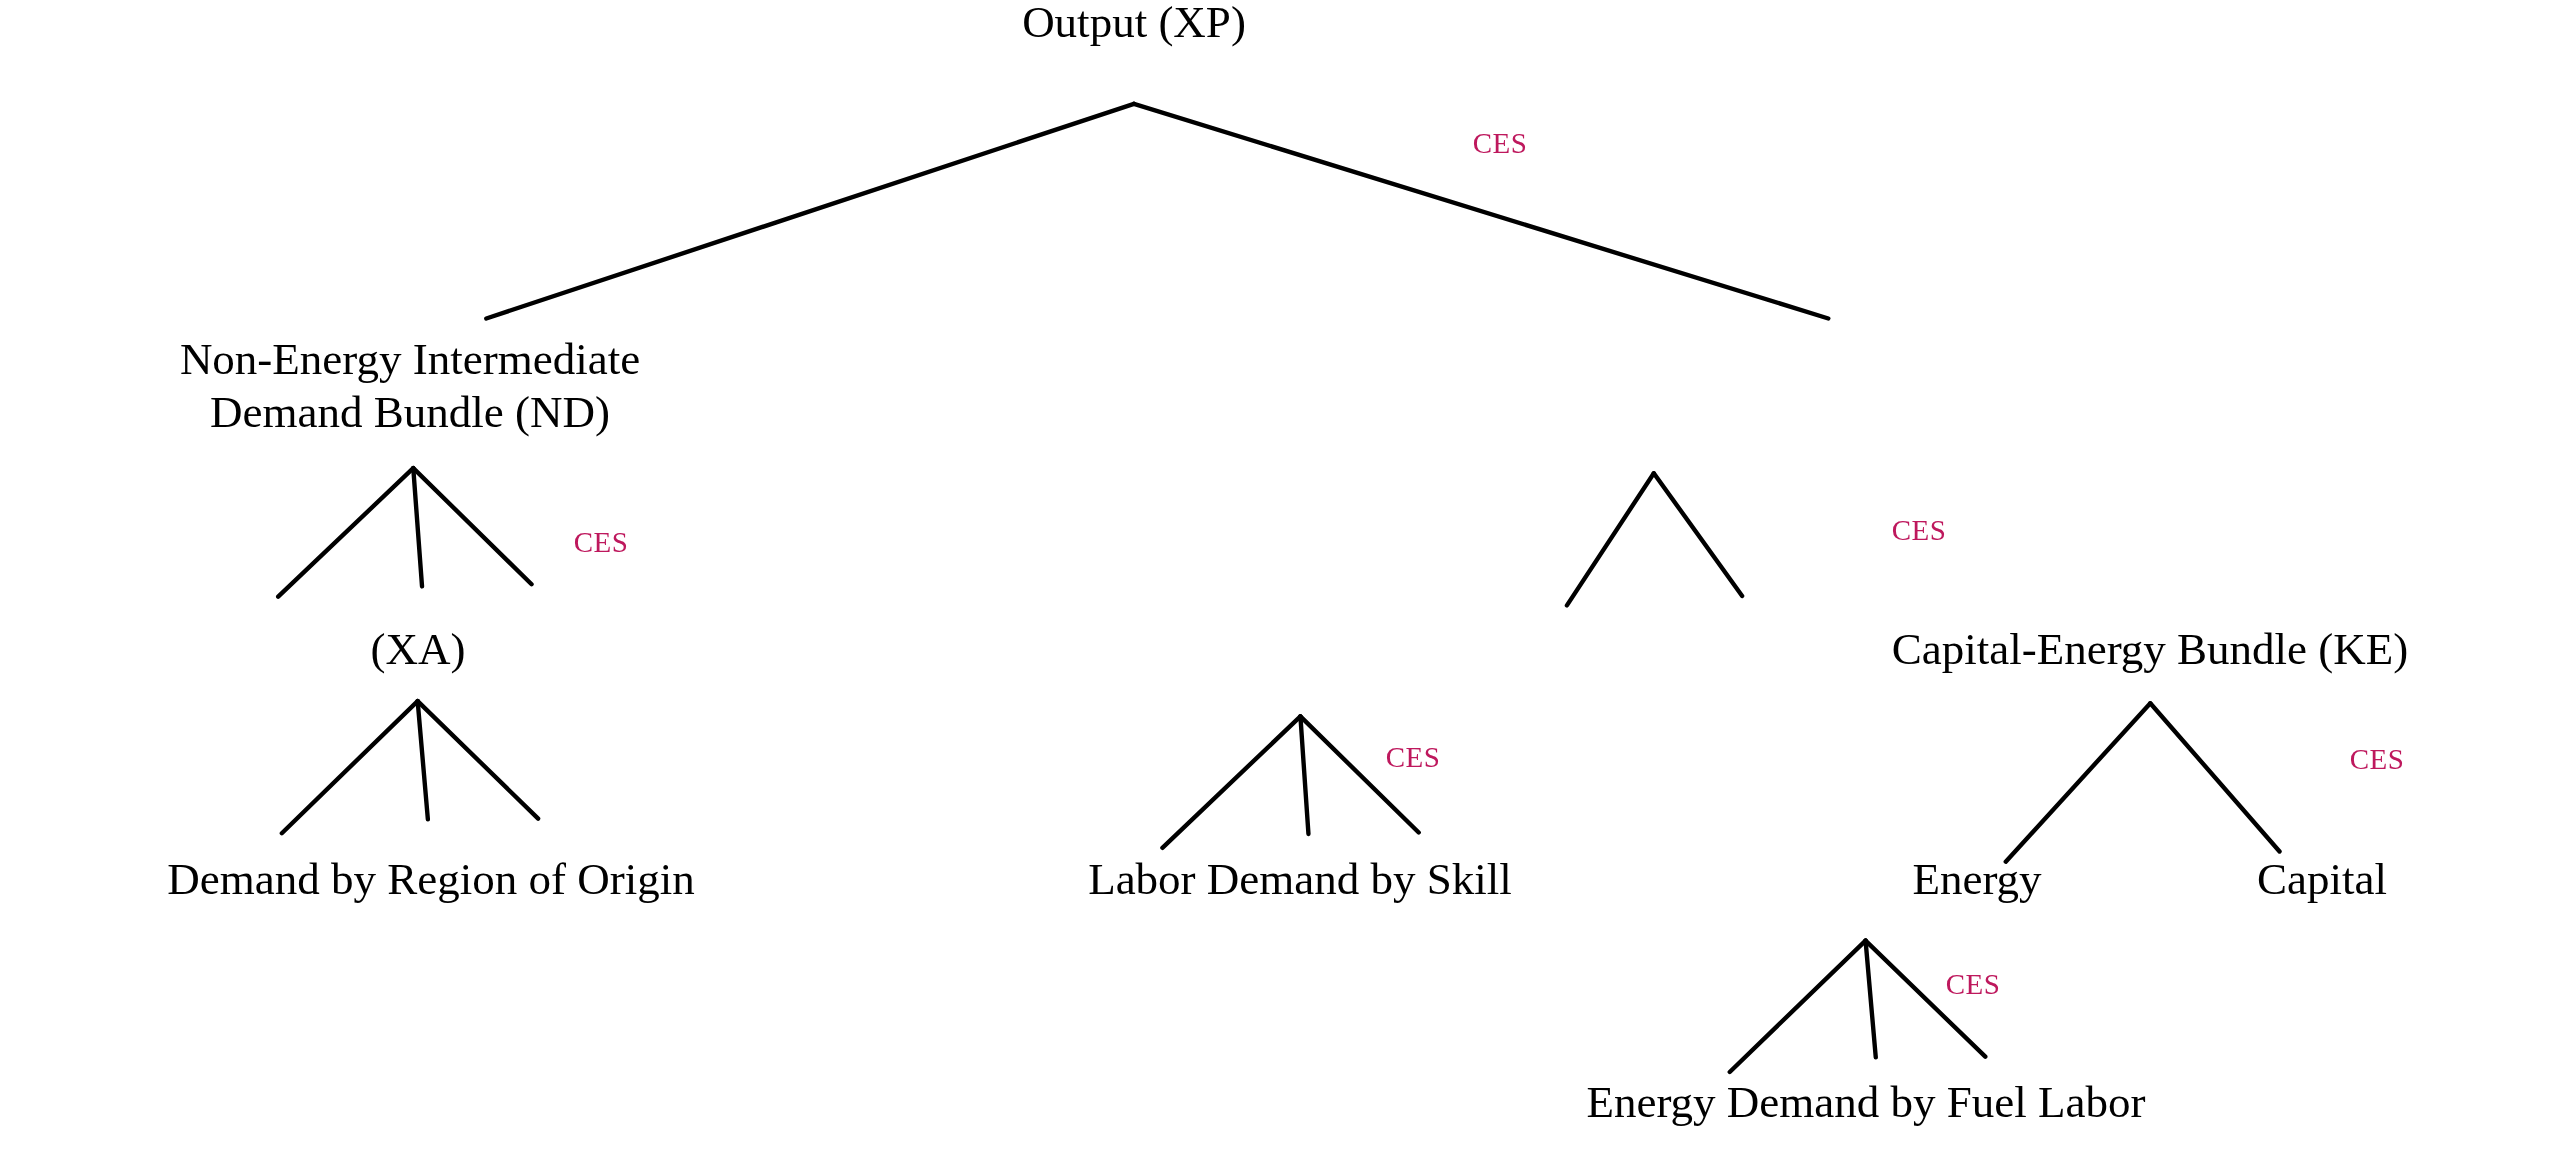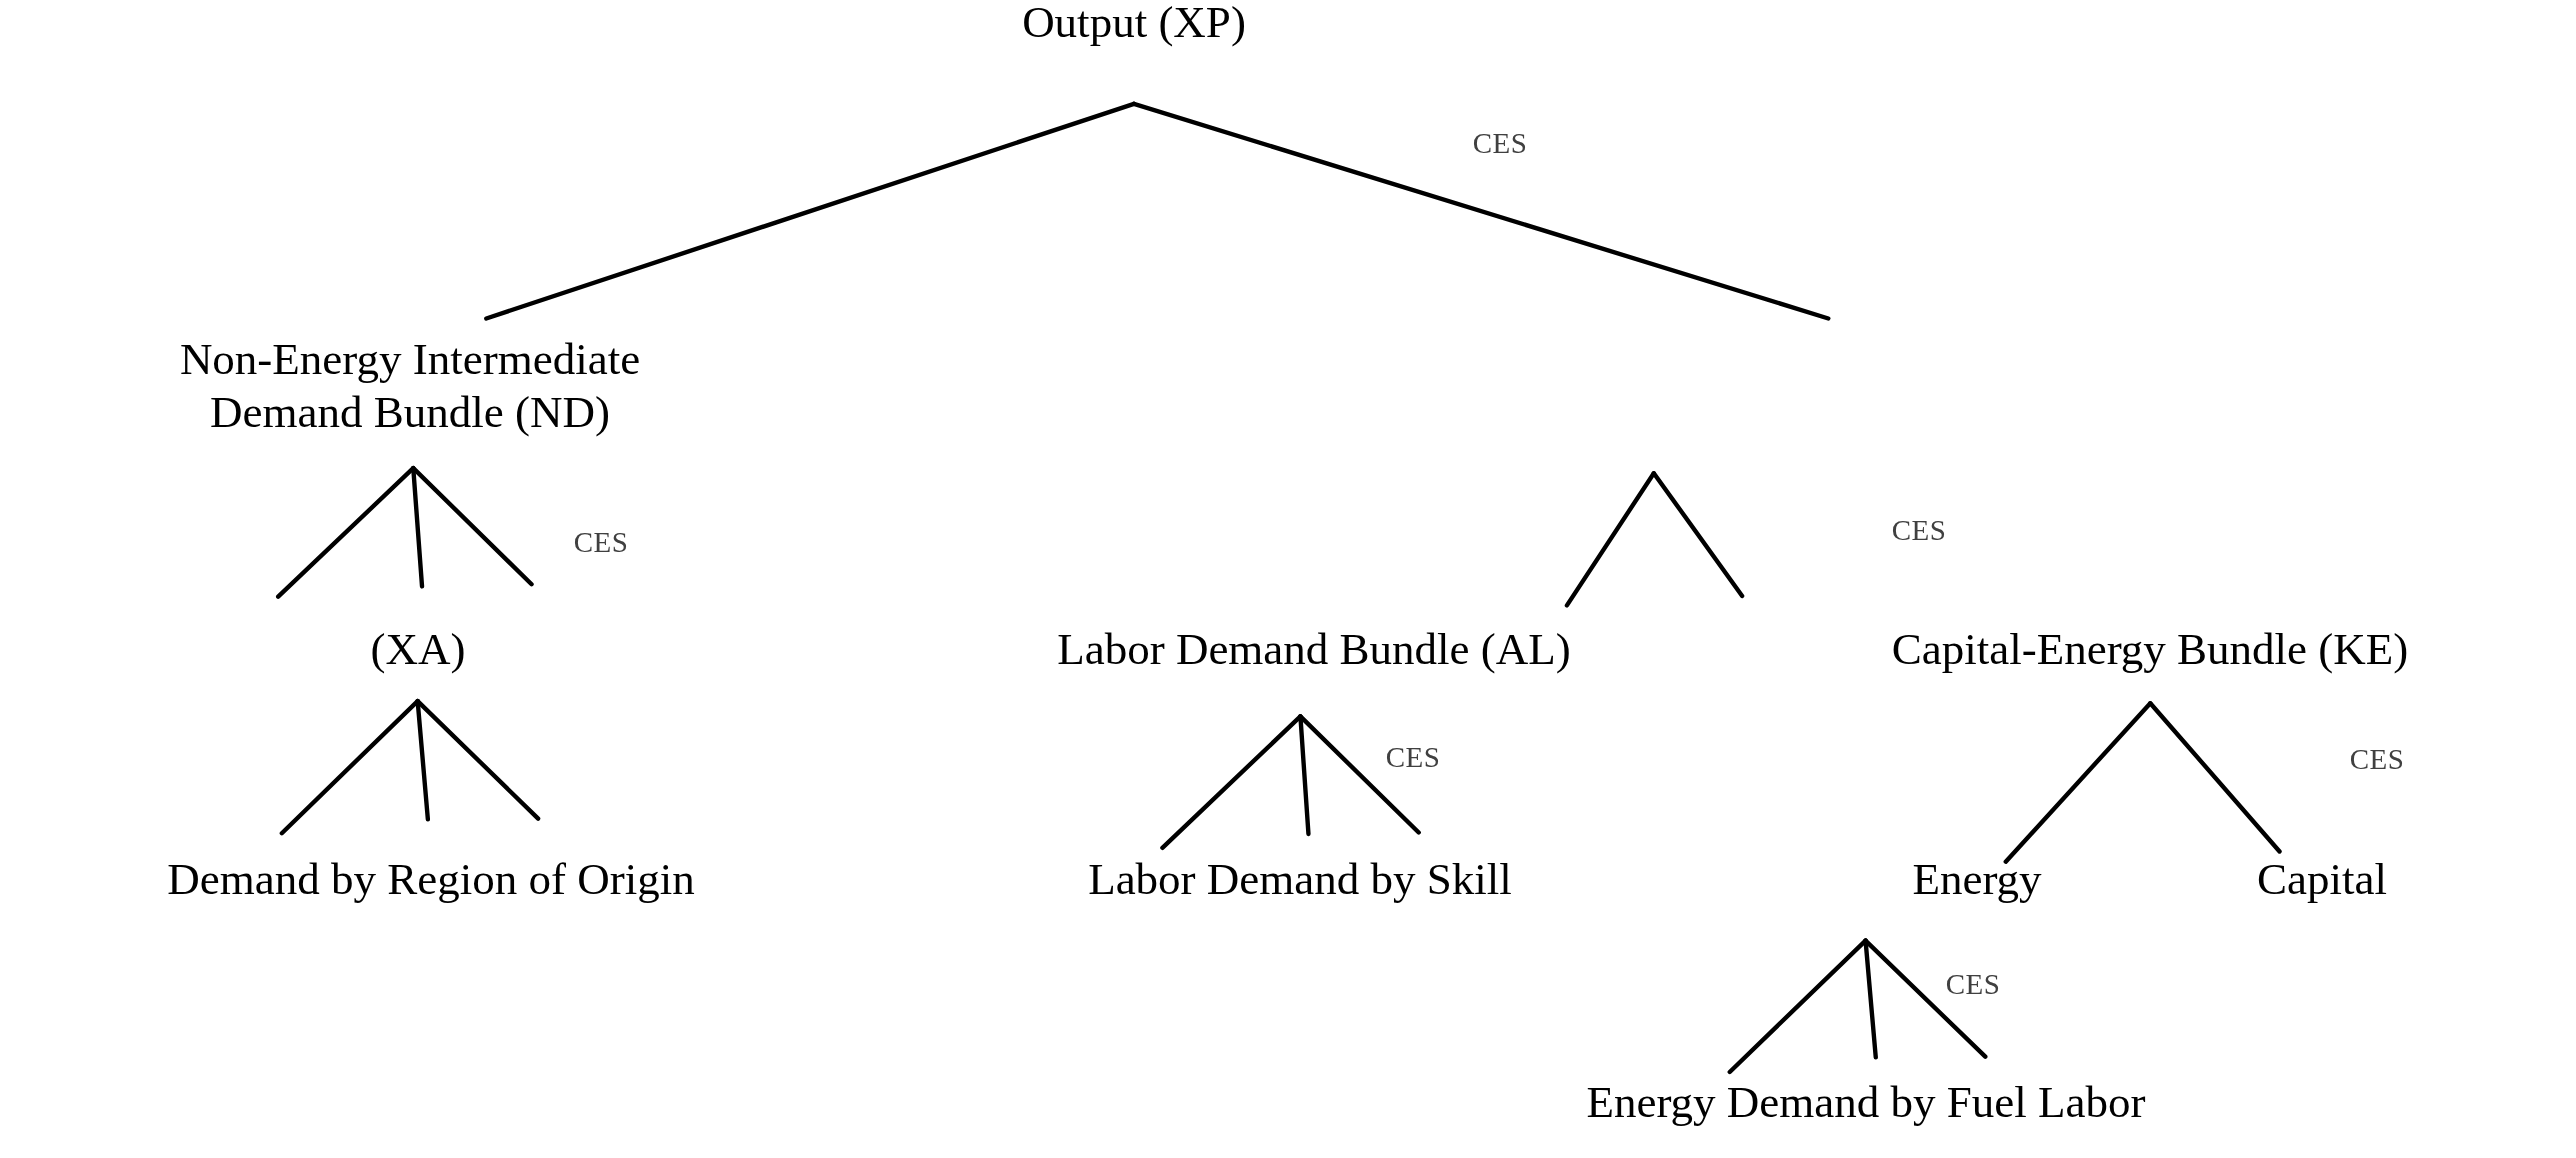--- a/index.html
+++ b/index.html
@@ -37,21 +37,21 @@
   .node-label.lvl-1      { font-size: 45px; margin-top: 36px; }
   .node-label.lvl-2      { font-size: 45px; font-family: Liberation Serif, serif; }
   .node-label.lvl-3      { font-size: 45px; }
   .node-label.lvl-leaf   { font-size: 45px; }
   .edge-label {
     position: absolute;
     transform: translate(-50%, -50%);
     font-size: 29px;
     letter-spacing: 0.4px;
     white-space: pre;
-    color: #404040;
+    color: #be185d;
     font-family: "Liberation Serif", "DejaVu Serif", serif;
   }
 </style>
 </head>
 <body>
 
 <div id="diagram-root">
 
   <svg id="edge-layer" viewBox="0 0 3528 1587" width="2576" height="1159" aria-hidden="true">
     <g id="edge-paths" stroke="#000000" stroke-width="6" stroke-linecap="round" fill="none">
@@ -75,21 +75,20 @@
         <line x1="2555" y1="1288" x2="2719" y2="1447"></line>
       </g>
   </svg>
 
   <div class="node-label lvl-root" style="left: 1134px; top: 23.4px;">Output (XP)</div>
 
   <div class="node-label lvl-1" style="left: 410px; top: 350px;">Non-Energy Intermediate
 Demand Bundle (ND)</div>
 
   <div class="node-label lvl-2" style="left: 418px; top: 650px;">(XA)</div>
-  <div class="node-label lvl-2" style="left: 1314px; top: 650px;">Labor Demand Bundle (AL)</div>
   <div class="node-label lvl-2" style="left: 2150px; top: 650px;">Capital-Energy Bundle (KE)</div>
 
   <div class="node-label lvl-3" style="left: 1300px; top: 880px;">Labor Demand by Skill</div>
   <div class="node-label lvl-3" style="left: 431px; top: 880px;">Demand by Region of Origin</div>
   <div class="node-label lvl-3" style="left: 1977px; top: 880px;">Energy</div>
   <div class="node-label lvl-3" style="left: 2322px; top: 880px;">Capital</div>
 
   <div class="node-label lvl-leaf" style="left: 1866px; top: 1103px;">Energy Demand by Fuel Labor</div>
 
   <div id="edge-label-layer">

